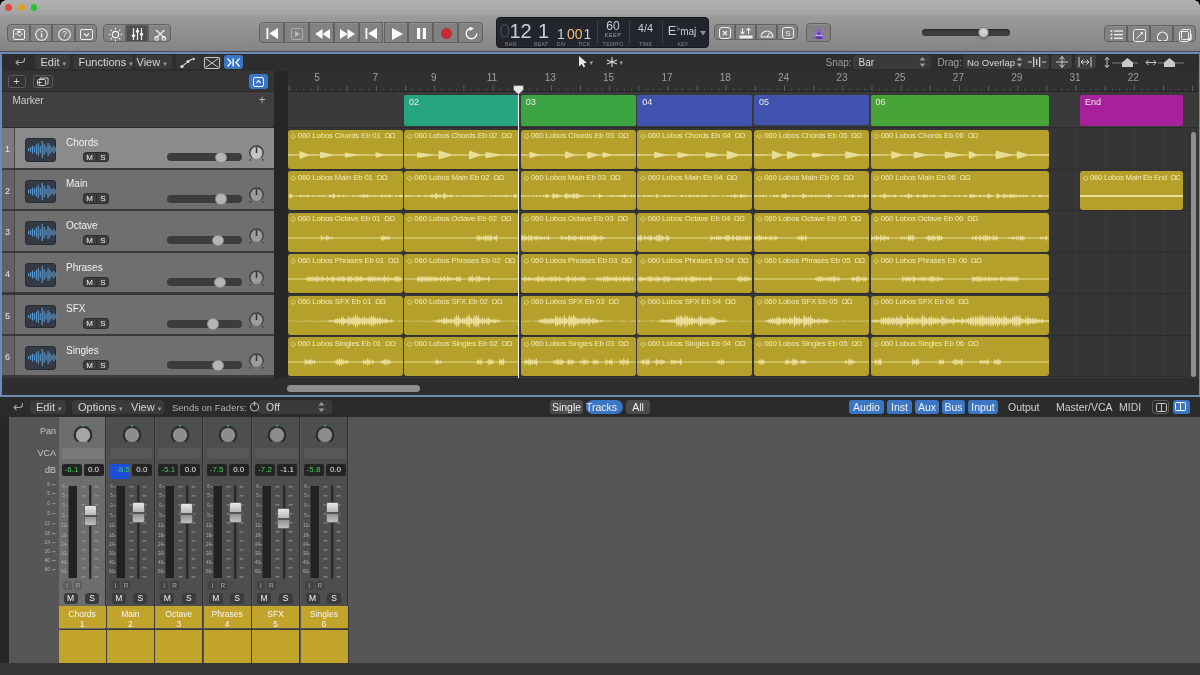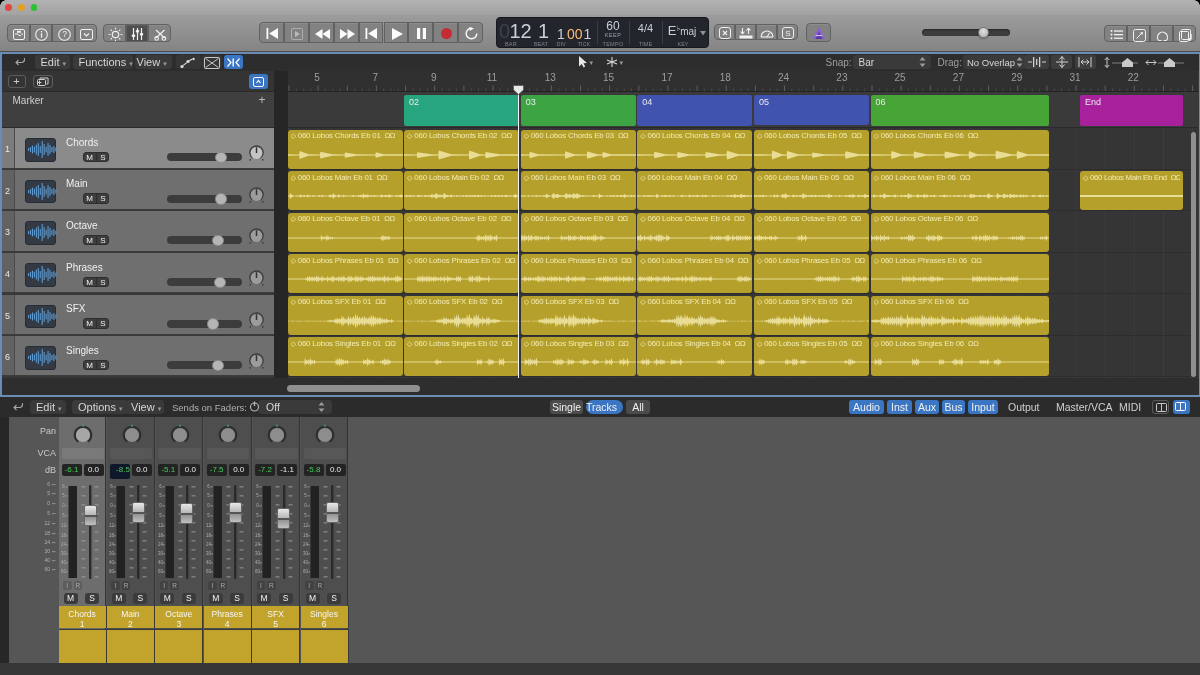--- a/index.html
+++ b/index.html
@@ -1196,21 +1196,21 @@
     </div>
     <div class="abs" style="left:107.4px;top:20.5px;width:47.4px;height:246px;background:#4e4e4e;border-right:1px solid #333">
       <div class="abs" style="left:13.3px;top:6.5px;width:22px;height:22px">
         <svg class="ic" style="left:0px;top:0px" width="22" height="22" viewBox="0 0 22 22">
           <path d="M 6.3 17.7 A 8.2 8.2 0 1 1 15.7 17.7" fill="none" stroke="#2e2e2e" stroke-width="2.2"></path>
           <circle cx="11" cy="11" r="7.1" fill="#8d8d8d"></circle>
           <line x1="11" y1="0.8" x2="11" y2="2.8" stroke="#3fae66" stroke-width="1.5"></line>
         </svg>
       </div>
       <div class="abs" style="left:2.5px;top:31px;width:42.5px;height:11px;background:#575757;border-radius:2px"></div>
-      <div class="abs" style="left:2.5px;top:47px;width:20px;height:15px;background:#0f172a;border-radius:2px;color:#43cb57;font-size:8px;text-align:right;line-height:11.5px">-8.5</div>
+      <div class="abs" style="left:2.5px;top:47px;width:20px;height:15px;background:#1d4ed8;border-radius:2px;color:#43cb57;font-size:8px;text-align:right;line-height:11.5px">-8.5</div>
       <div class="abs" style="left:24.5px;top:47px;width:20px;height:11.5px;background:#232323;border-radius:2px;color:#ececec;font-size:8px;text-align:center;line-height:11.5px">0.0</div>
       <svg class="ic" style="left:0px;top:65px" width="47" height="100" viewBox="0 0 47 100">
         <text x="4.5" y="6" font-size="4.5" fill="#adadad" text-anchor="middle" font-family="Liberation Sans">6</text>
         <rect x="6.5" y="4.5" width="2.5" height="0.8" fill="#999"></rect>
         <text x="4.5" y="15" font-size="4.5" fill="#adadad" text-anchor="middle" font-family="Liberation Sans">5</text>
         <rect x="6.5" y="13.5" width="2.5" height="0.8" fill="#999"></rect>
         <text x="4.5" y="25" font-size="4.5" fill="#adadad" text-anchor="middle" font-family="Liberation Sans">0</text>
         <rect x="6.5" y="23.5" width="2.5" height="0.8" fill="#999"></rect>
         <text x="4.5" y="35" font-size="4.5" fill="#adadad" text-anchor="middle" font-family="Liberation Sans">5</text>
         <rect x="6.5" y="33.5" width="2.5" height="0.8" fill="#999"></rect>

